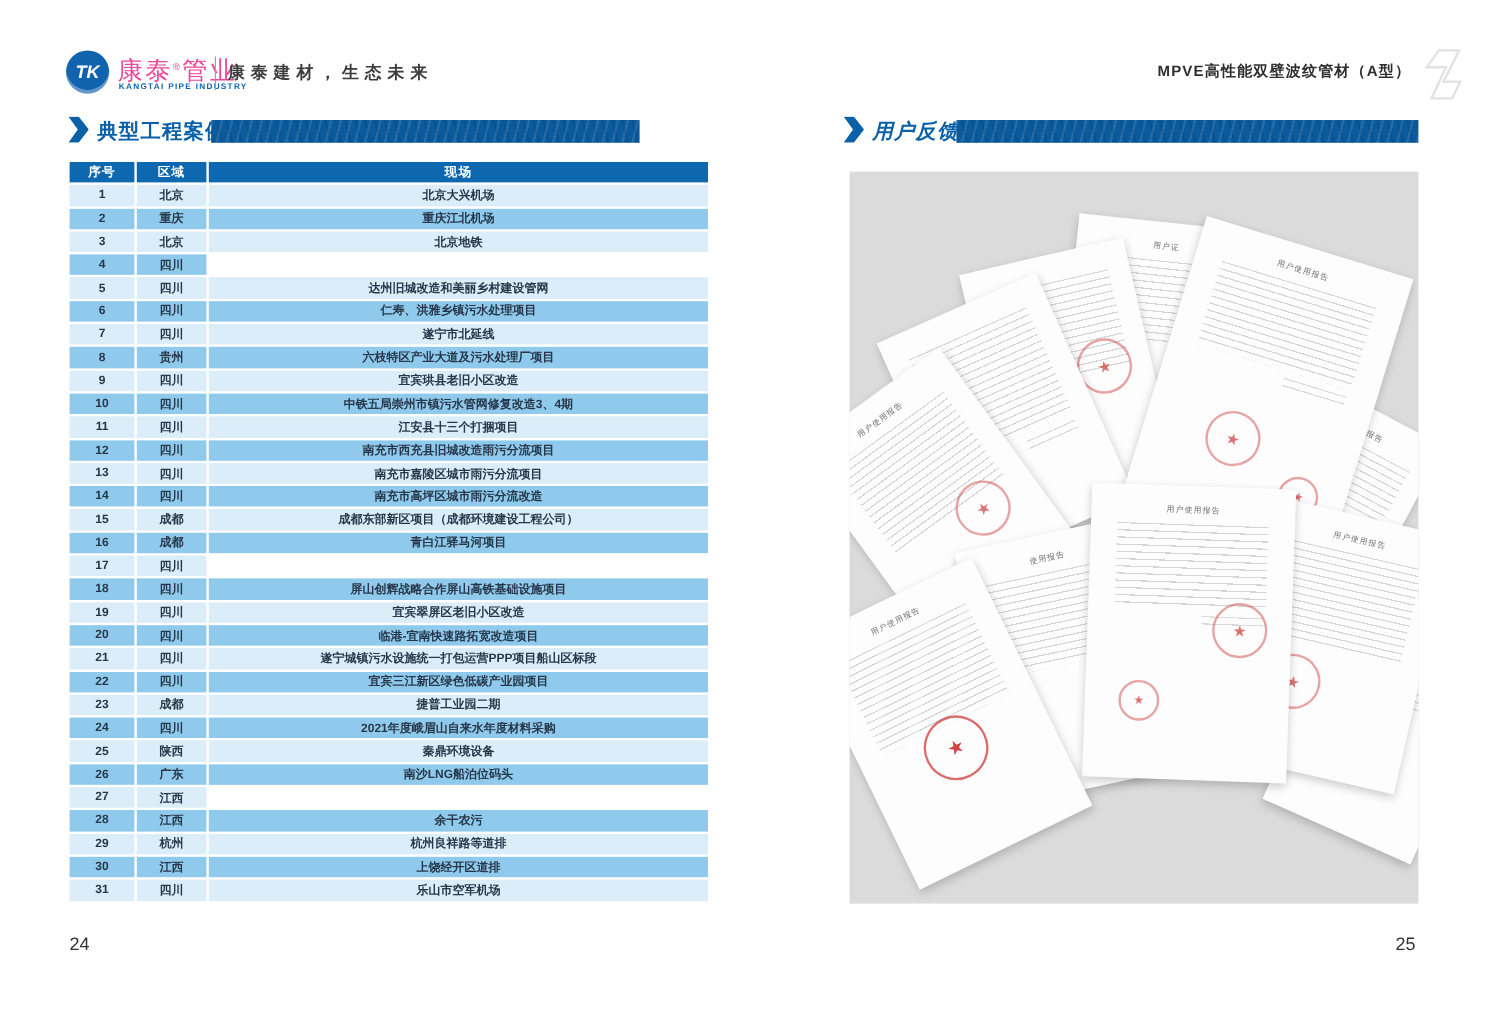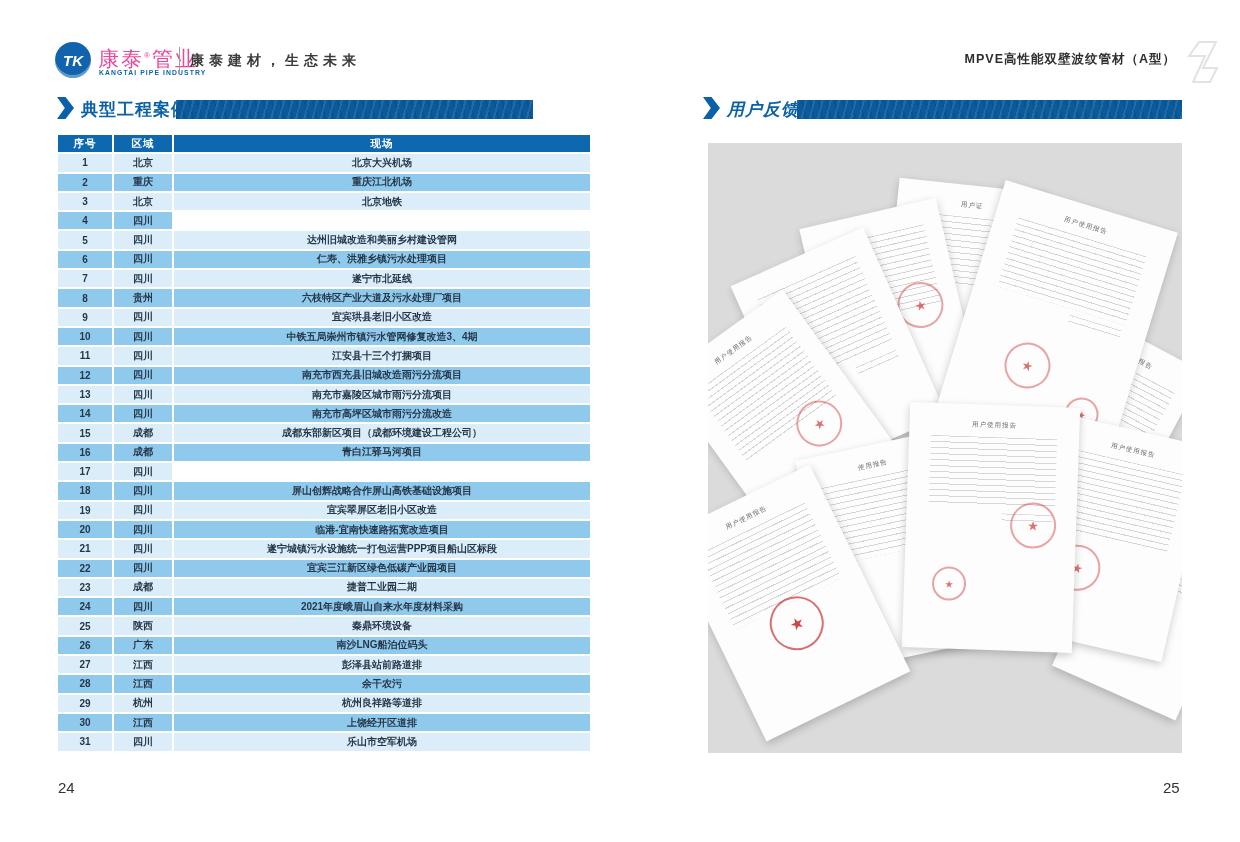--- a/index.html
+++ b/index.html
@@ -210,21 +210,20 @@
           <div class="ct-cell">25</div>
           <div class="ct-cell">陕西</div>
           <div class="ct-cell">秦鼎环境设备</div>
         </div><div class="ct-row dark">
           <div class="ct-cell">26</div>
           <div class="ct-cell">广东</div>
           <div class="ct-cell">南沙LNG船泊位码头</div>
         </div><div class="ct-row light">
           <div class="ct-cell">27</div>
           <div class="ct-cell">江西</div>
-          <div class="ct-cell">彭泽县站前路道排</div>
         </div><div class="ct-row dark">
           <div class="ct-cell">28</div>
           <div class="ct-cell">江西</div>
           <div class="ct-cell">余干农污</div>
         </div><div class="ct-row light">
           <div class="ct-cell">29</div>
           <div class="ct-cell">杭州</div>
           <div class="ct-cell">杭州良祥路等道排</div>
         </div><div class="ct-row dark">
           <div class="ct-cell">30</div>

